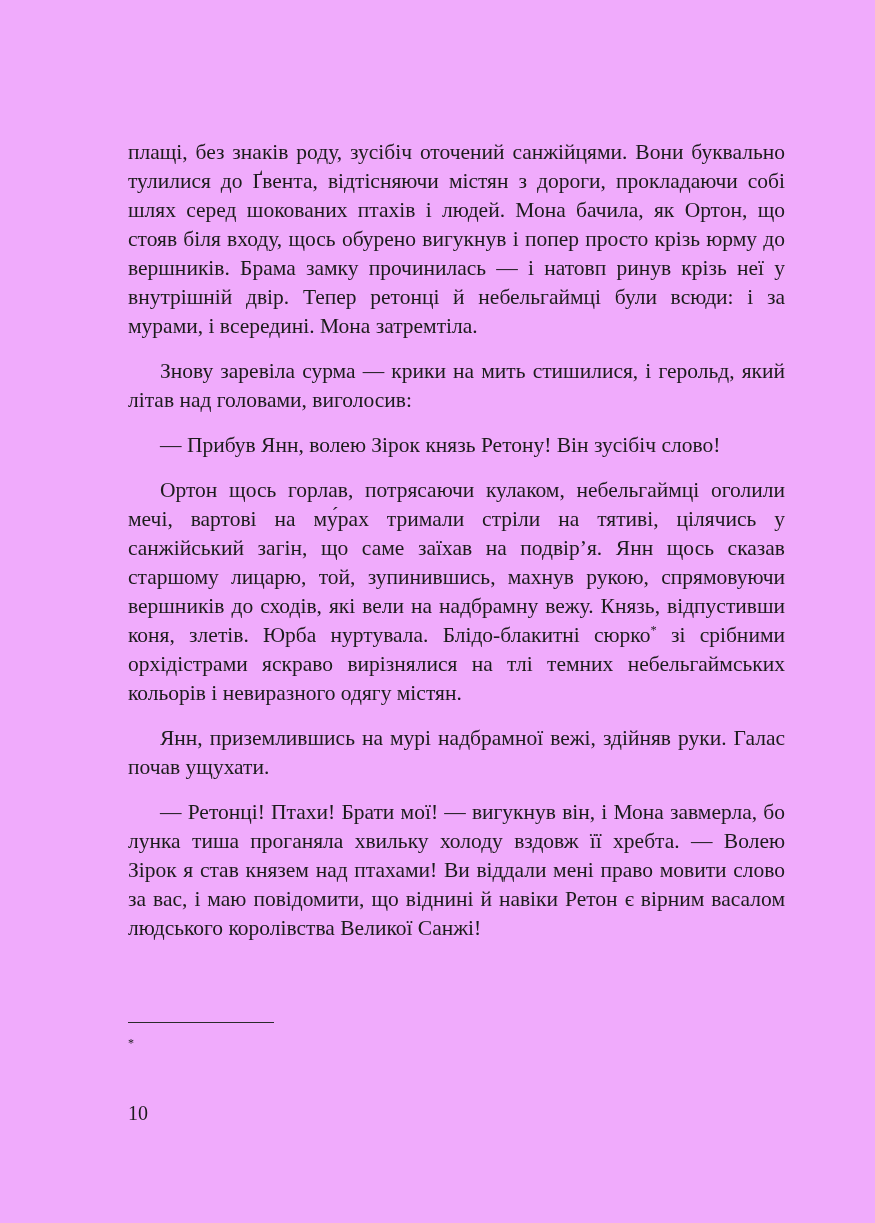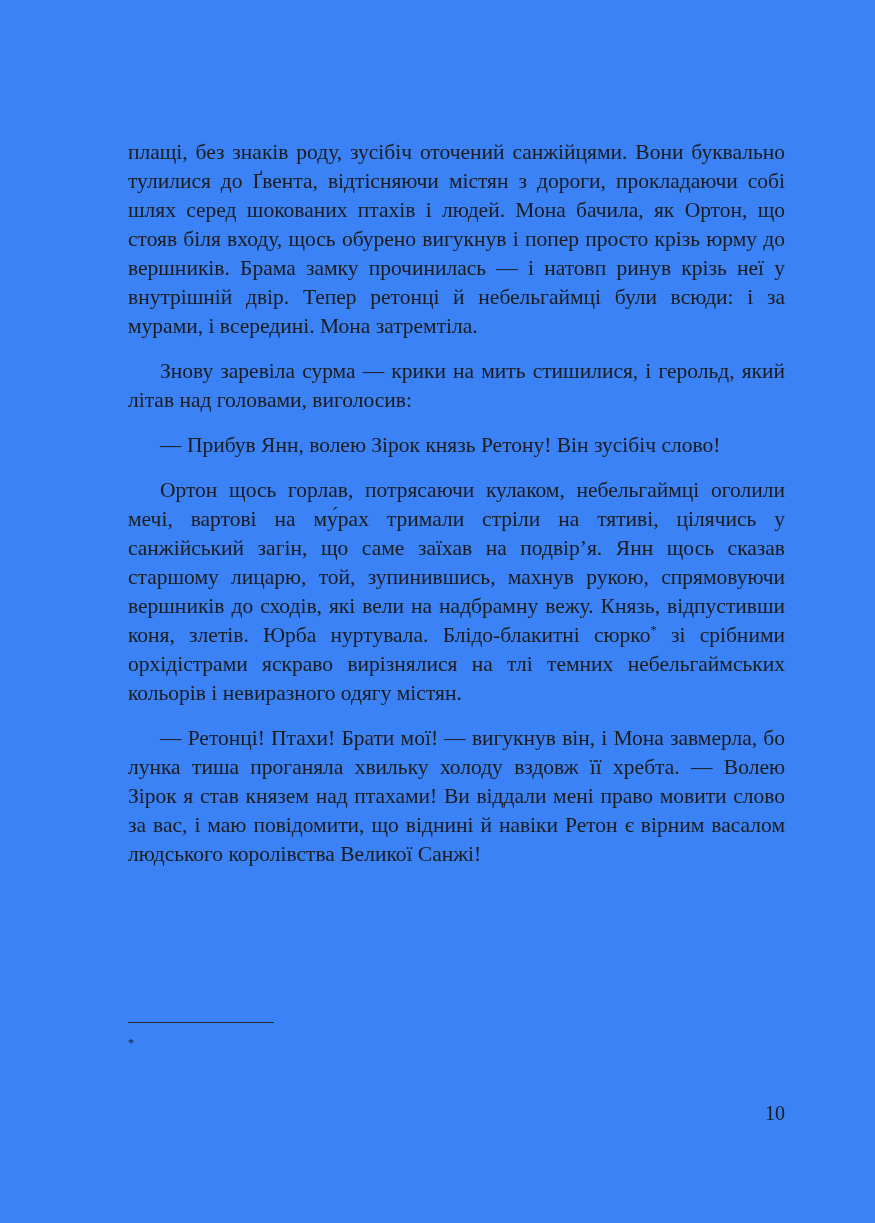--- a/index.html
+++ b/index.html
@@ -4,21 +4,21 @@
 <style>
   html, body {
     margin: 0;
     padding: 0;
     background: #ffffff;
   }
   .book-page {
     position: relative;
     width: 875px;
     height: 1223px;
-    background: #3b82f6;
+    background: #f0abfc;
     color: #1c1c1c;
     font-family: "Liberation Serif", "DejaVu Serif", serif;
     overflow: hidden;
   }
   .text-block {
     position: absolute;
     top: 138px;
     left: 128px;
     width: 657px;
     font-size: 21.5px;
@@ -64,35 +64,36 @@
     position: absolute;
     left: 0;
     top: -3px;
     font-size: 12px;
   }
   .page-number {
     position: absolute;
     top: 1102px;
     left: 128px;
     width: 657px;
-    text-align: right;
+    text-align: left;
     font-size: 20px;
     color: #1c1c1c;
   }
 </style>
 </head>
 <body>
 
 <div class="book-page">
 
   <div class="text-block">
       <p class="">плащі, без знаків роду, зусібіч оточений санжійцями. Вони буквально тулилися до Ґвента, відтісняючи містян з дороги, прокладаючи собі шлях серед шокованих птахів і людей. Мона бачила, як Ортон, що стояв біля входу, щось обурено вигукнув і попер просто крізь юрму до вершників. Брама замку прочинилась — і натовп ринув крізь неї у внутрішній двір. Тепер ретонці й небельгаймці були всюди: і за мурами, і всередині. Мона затремтіла.</p>
       <p class="indent">Знову заревіла сурма — крики на мить стишилися, і герольд, який літав над головами, виголосив:</p>
       <p class="indent">— Прибув Янн, волею Зірок князь Ретону! Він зусібіч слово!</p>
       <p class="indent">Ортон щось горлав, потрясаючи кулаком, небельгаймці оголили мечі, вартові на му́рах тримали стріли на тятиві, цілячись у санжійський загін, що саме заїхав на подвір’я. Янн щось сказав старшому лицарю, той, зупинившись, махнув рукою, спрямовуючи вершників до сходів, які вели на надбрамну вежу. Князь, відпустивши коня, злетів. Юрба нуртувала. Блідо-блакитні сюрко<sup>*</sup> зі срібними орхідістрами яскраво вирізнялися на тлі темних небельгаймських кольорів і невиразного одягу містян.</p>
+      <p class="indent">Янн, приземлившись на мурі надбрамної вежі, здійняв руки. Галас почав ущухати.</p>
       <p class="indent">— Ретонці! Птахи! Брати мої! — вигукнув він, і Мона завмерла, бо лунка тиша проганяла хвильку холоду вздовж її хребта. — Волею Зірок я став князем над птахами! Ви віддали мені право мовити слово за вас, і маю повідомити, що віднині й навіки Ретон є вірним васалом людського королівства Великої Санжі!</p>
     </div>
 
   <div class="footnote-area">
     <div class="footnote-rule"></div>
     <div class="footnote">
       <span class="fn-marker">*</span>
     </div>
   </div>
 

